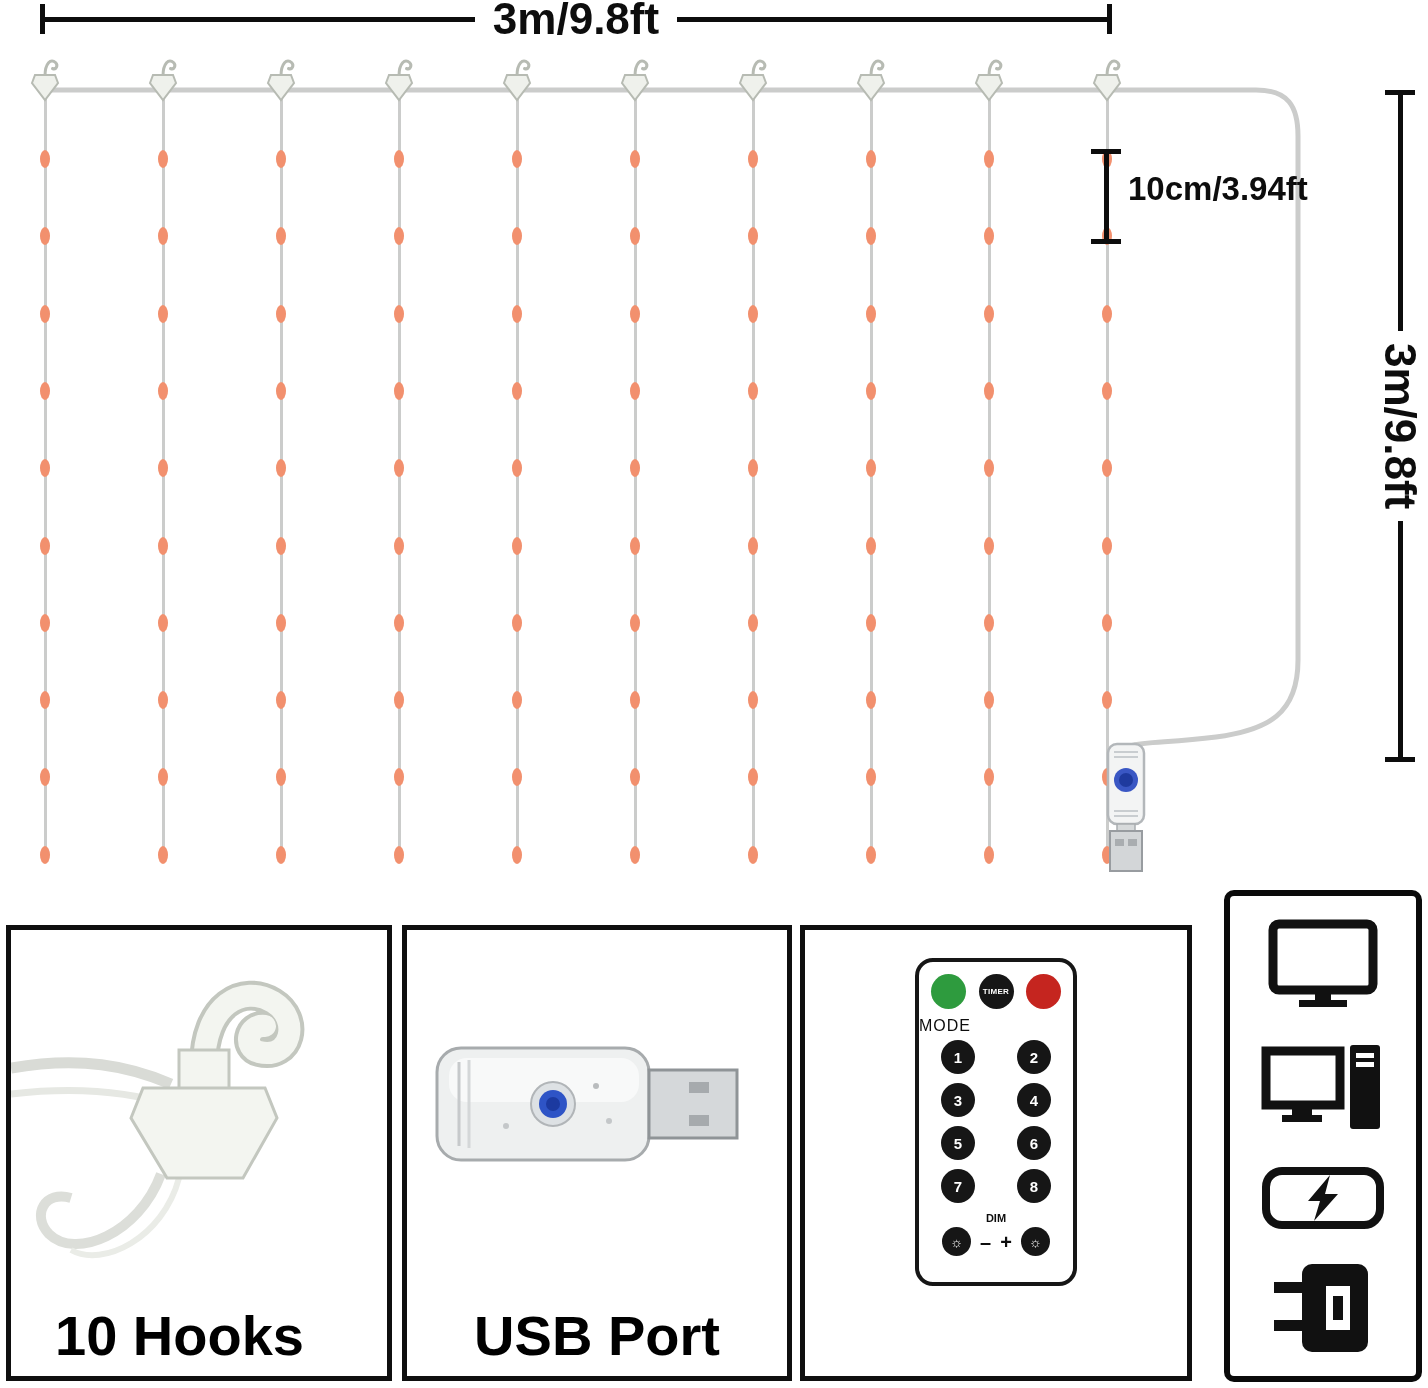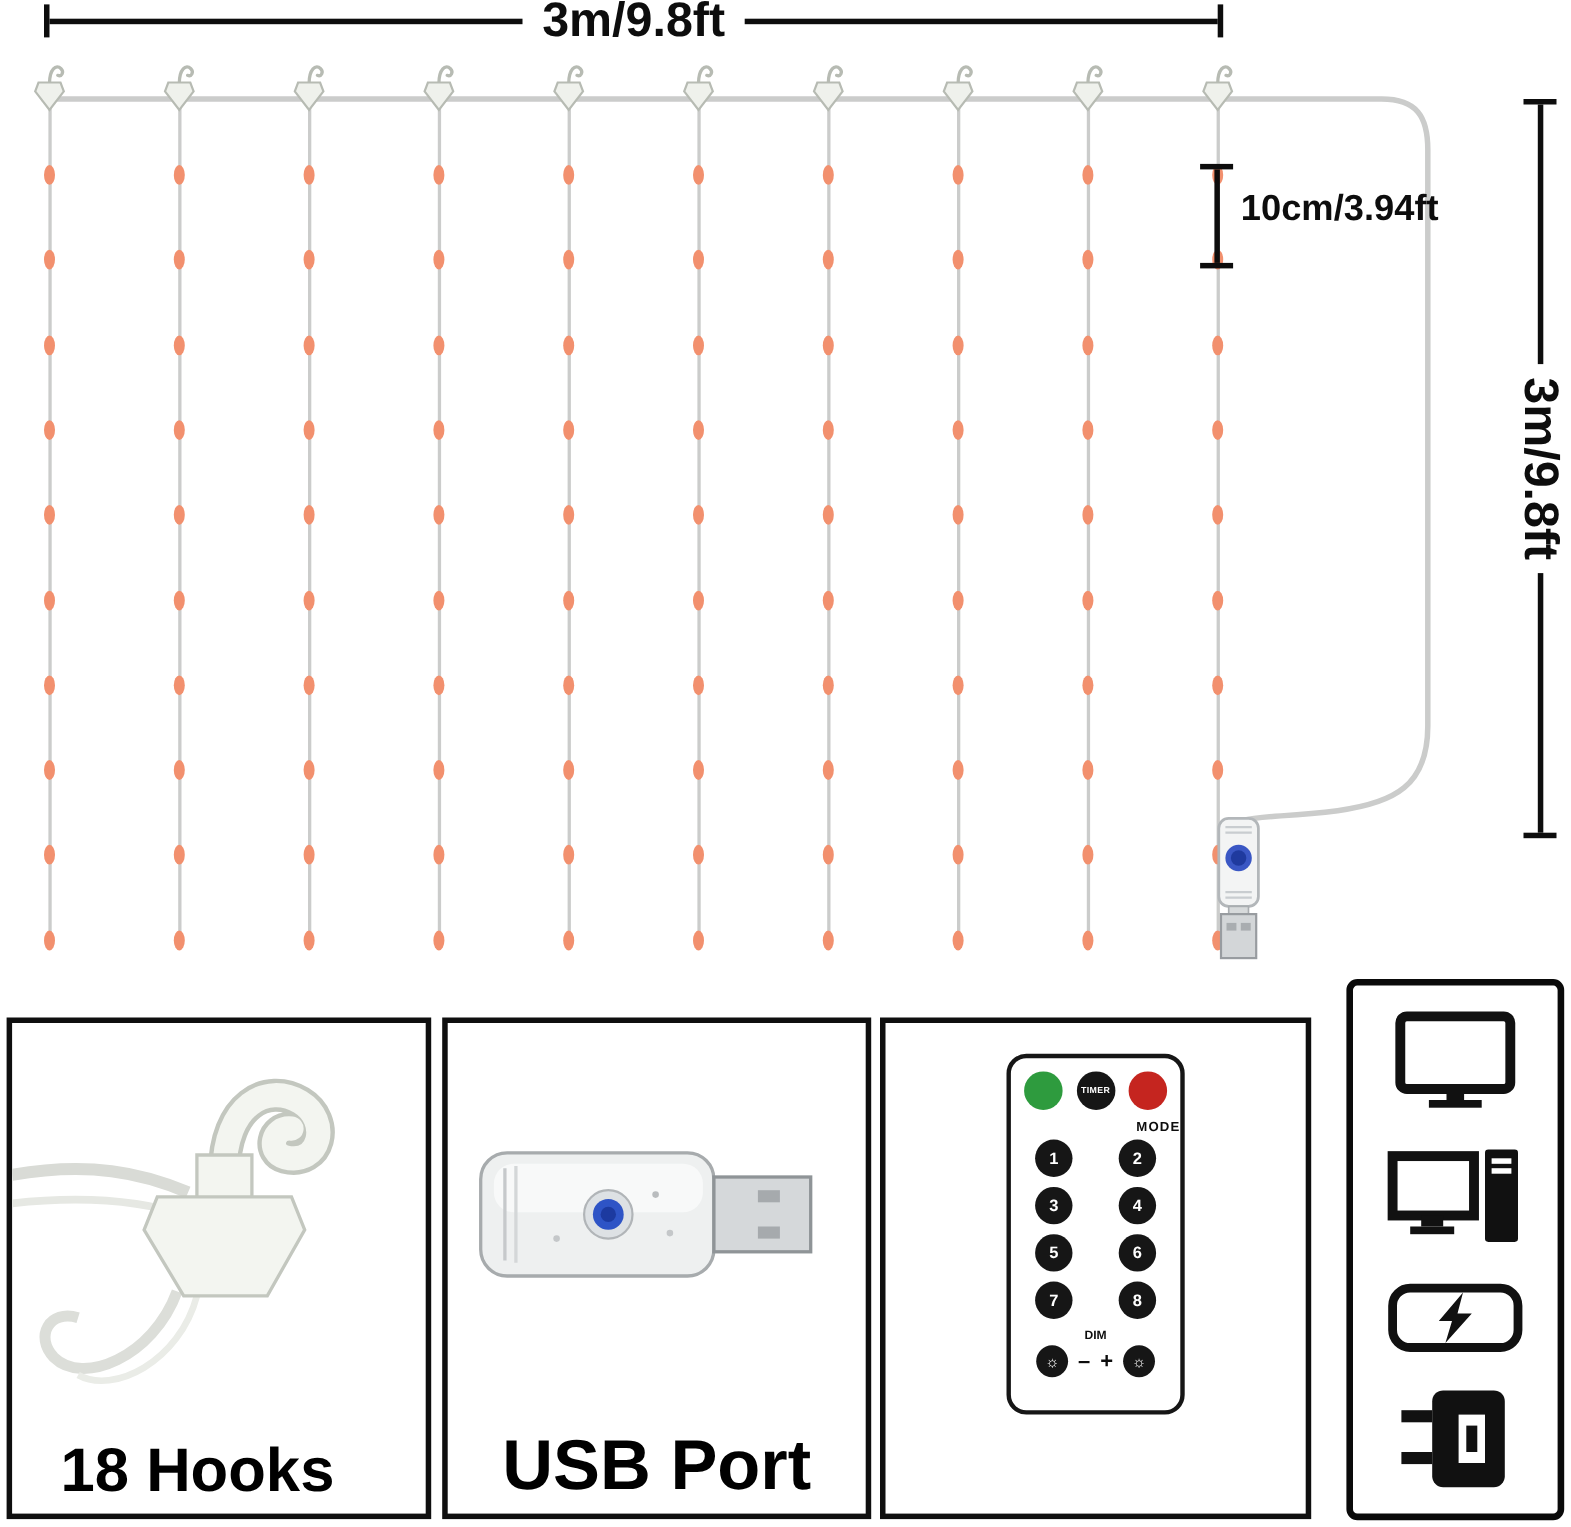--- a/index.html
+++ b/index.html
@@ -35,34 +35,34 @@
   #controller { position:absolute; left:1098px; top:738px; z-index:5; }
 
   
   .panel { position:absolute; background:#fff; border:5px solid #0f0f0f; box-sizing:border-box; }
   #panel-hooks  { left:6px;   top:925px; width:386px; height:456px; }
   #panel-usb    { left:402px; top:925px; width:390px; height:456px; }
   #panel-remote { left:800px; top:925px; width:392px; height:456px; }
   .panel-label { position:absolute; bottom:12px; font-weight:700; color:#000;
                  white-space:nowrap; line-height:1; }
   #panel-hooks .panel-label  { left:44px; font-size:56px; }
-  #panel-usb .panel-label    { left:50%; transform:translateX(-50%); font-size:64px; }
+  #panel-usb .panel-label    { left:50%; transform:translateX(-50%); font-size:56px; }
   #panel-remote .panel-label { left:50%; transform:translateX(-50%); font-size:43px; }
   #hook-art { position:absolute; left:0; top:8px; }
   #usb-art  { position:absolute; left:24px; top:96px; }
 
   
   .remote { position:absolute; left:50%; transform:translateX(-50%); top:28px;
             width:162px; height:328px; background:#fff; border:4px solid #161616;
             border-radius:18px; box-sizing:border-box; padding-top:12px; }
   .remote-top { display:flex; justify-content:space-between; padding:0 12px;text-align:right; }
   .rbtn { width:35px; height:35px; border-radius:50%; color:#fff; font-size:8px;
           font-weight:700; display:flex; align-items:center; justify-content:center;
           letter-spacing:.3px; }
-  .mode-label { text-align:right; font-size:12px; font-weight:700; margin:8px 0 5px; letter-spacing:1px; }
+  .mode-label { text-align:left; font-size:16px; font-weight:400; margin:8px 0 5px; letter-spacing:1px; }
   .mode-grid { display:grid; grid-template-columns:repeat(2,34px); justify-content:center;
                column-gap:42px; row-gap:9px; }
   .mode-btn { width:34px; height:34px; border-radius:50%; background:#161616; color:#fff;
               font-size:15px; font-weight:700; display:flex; align-items:center; justify-content:center; }
   .dim-label2 { text-align:center; font-size:11px; font-weight:700; margin-top:9px; }
   .dim-row { display:flex; align-items:center; justify-content:center; gap:9px; margin-top:3px; }
   .dim-row .sign { font-size:20px; font-weight:700; line-height:1; }
   .dim-btn { width:29px; height:29px; border-radius:50%; background:#161616; color:#fff;
              font-size:14px; display:flex; align-items:center; justify-content:center; }
 
@@ -277,21 +277,21 @@
     <svg id="hook-art" width="374" height="330" viewBox="0 0 374 330">
       <path d="M0,130 C70,118 118,128 160,146" stroke="#d9dbd6" stroke-width="11" fill="none"></path>
       <path d="M0,156 C70,148 120,154 162,168" stroke="#e6e8e3" stroke-width="7" fill="none"></path>
       <path d="M150,236 C128,296 64,322 38,296 C20,277 34,252 60,260" stroke="#dcded9" stroke-width="10" fill="none"></path>
       <path d="M168,240 C152,300 92,330 60,312" stroke="#eaece7" stroke-width="6" fill="none"></path>
       <path d="M193,128 C193,66 232,46 262,64 C290,81 280,122 248,114 C232,110 236,86 254,88" stroke="#c3c7bf" stroke-width="30" fill="none" stroke-linecap="round"></path>
       <path d="M193,128 C193,66 232,46 262,64 C290,81 280,122 248,114 C232,110 236,86 254,88" stroke="#f3f5f0" stroke-width="22" fill="none" stroke-linecap="round"></path>
       <path d="M168,112 L218,112 L218,152 L168,152 Z" fill="#f3f5f0" stroke="#c3c7bf" stroke-width="3"></path>
       <path d="M132,150 L254,150 L266,180 L232,240 L156,240 L120,180 Z" fill="#f3f5f0" stroke="#c3c7bf" stroke-width="3"></path>
     </svg>
-    <div class="panel-label">18 Hooks</div>
+    <div class="panel-label">10 Hooks</div>
   </div>
 
   <div class="panel" id="panel-usb">
     <svg id="usb-art" width="330" height="160" viewBox="0 0 330 160">
       <rect x="6" y="22" width="212" height="112" rx="24" fill="#eef0f0" stroke="#a7abad" stroke-width="3"></rect>
       <rect x="18" y="32" width="190" height="44" rx="18" fill="#f8f9f9"></rect>
       <line x1="28" y1="36" x2="28" y2="120" stroke="#c6c9cb" stroke-width="3"></line>
       <line x1="38" y1="34" x2="38" y2="122" stroke="#d4d7d8" stroke-width="3"></line>
       <circle cx="122" cy="78" r="22" fill="#dde1e4" stroke="#b1b5b8" stroke-width="2"></circle>
       <circle cx="122" cy="78" r="14" fill="#2e54c6"></circle>

